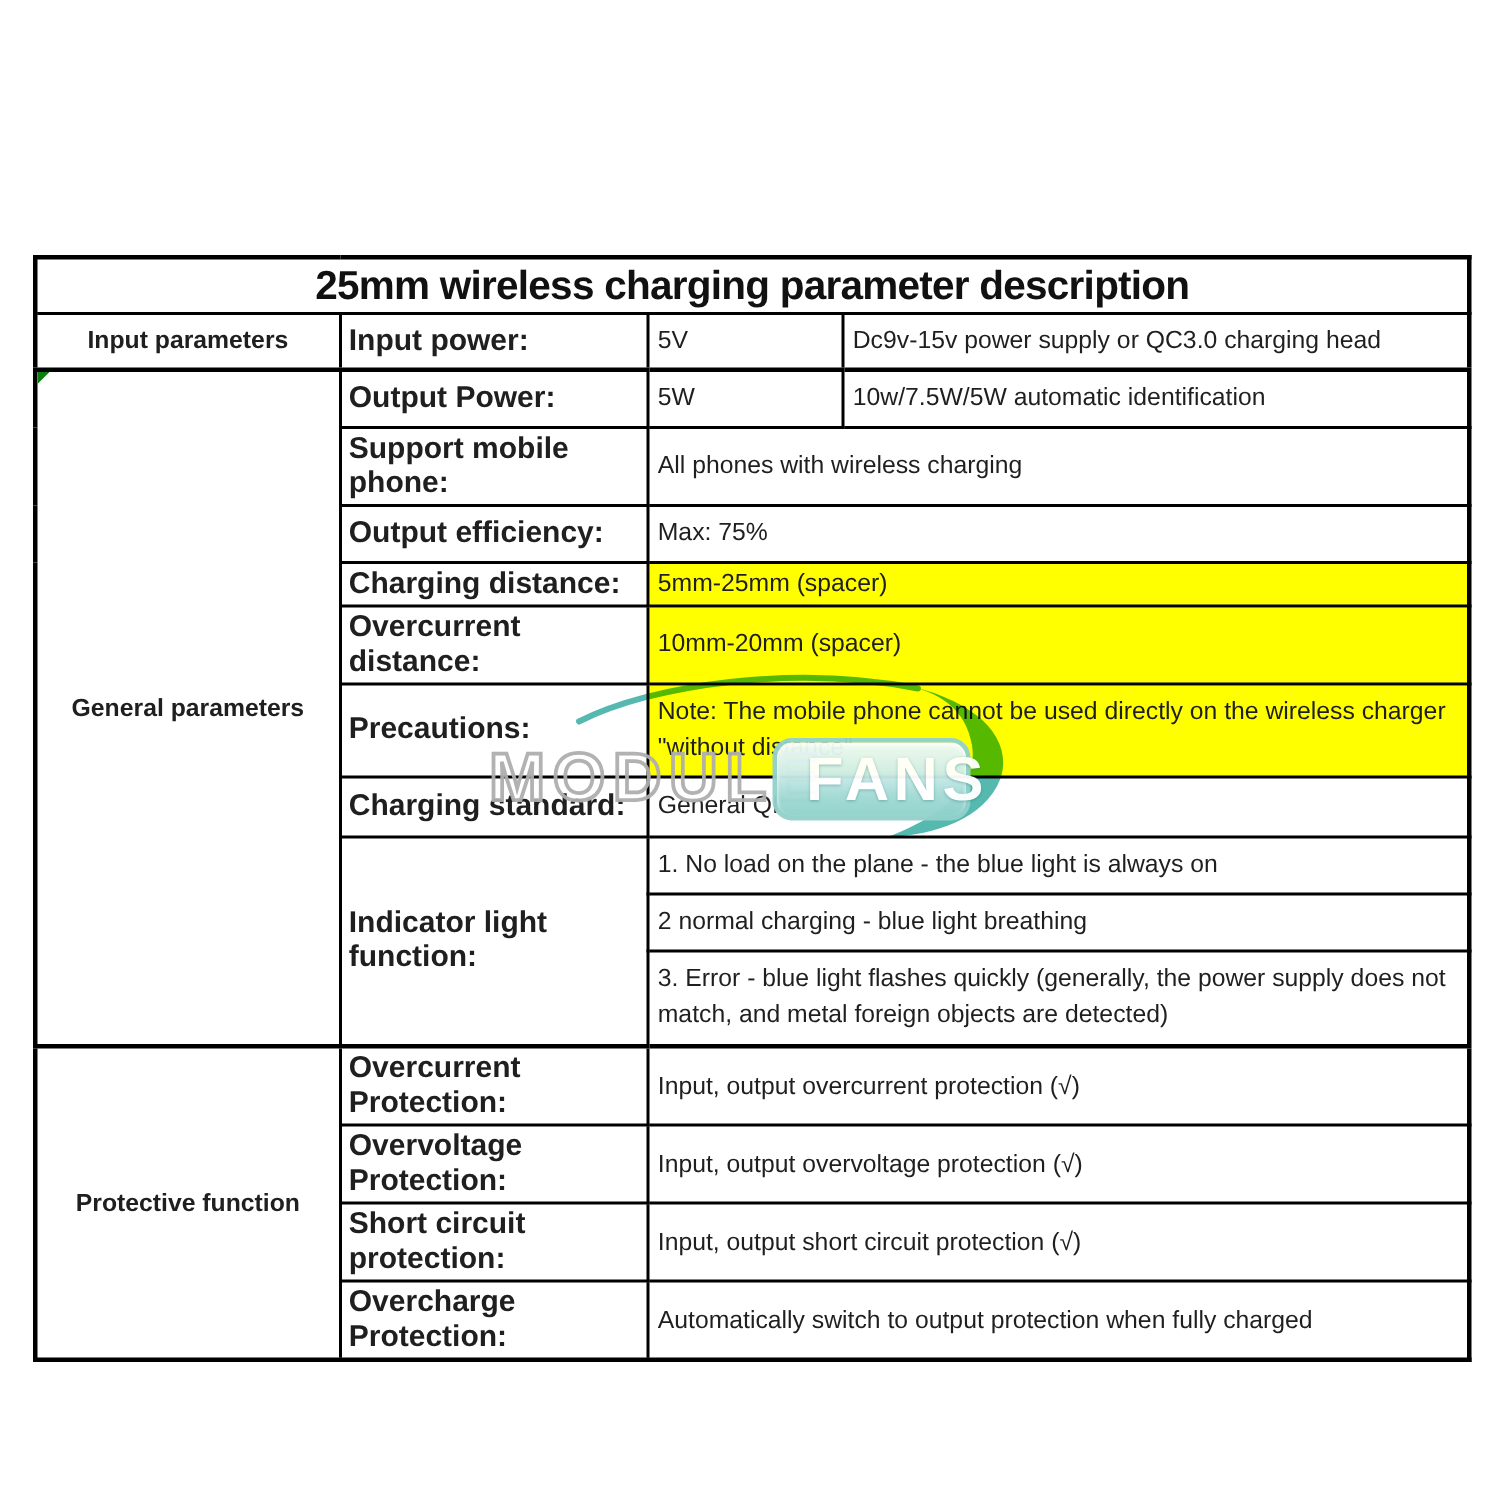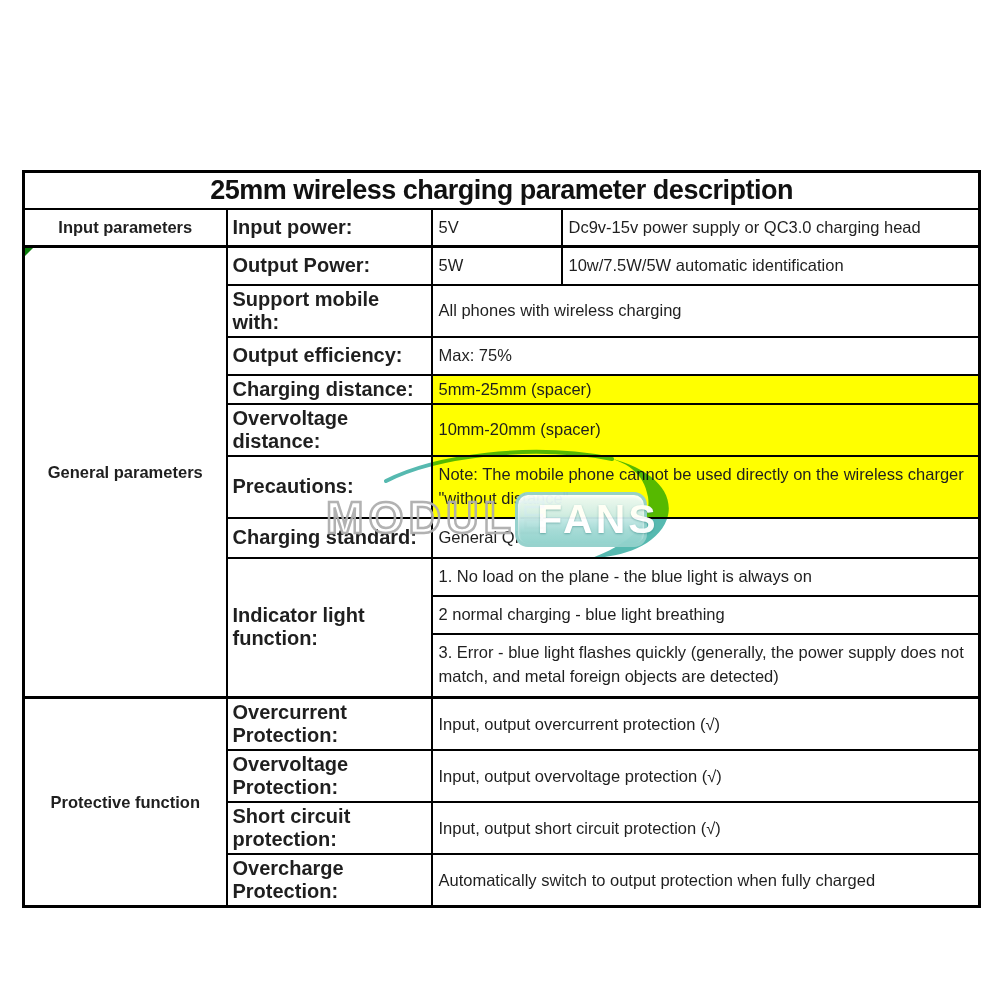--- a/index.html
+++ b/index.html
@@ -58,33 +58,33 @@
       <td class="val">Dc9v-15v power supply or QC3.0 charging head</td>
     </tr>
 
     <tr class="sec-top" style="height:38px">
       <td class="cat" rowspan="10">General parameters</td>
       <td class="lbl">Output Power:</td>
       <td class="val">5W</td>
       <td class="val">10w/7.5W/5W automatic identification</td>
     </tr>
     <tr style="height:38px">
-      <td class="lbl">Support mobile with:</td>
+      <td class="lbl">Support mobile phone:</td>
       <td class="val" colspan="2">All phones with wireless charging</td>
     </tr>
     <tr style="height:38px">
       <td class="lbl">Output efficiency:</td>
       <td class="val" colspan="2">Max: 75%</td>
     </tr>
     <tr style="height:22px">
       <td class="lbl">Charging distance:</td>
       <td class="val hl" colspan="2">5mm-25mm (spacer)</td>
     </tr>
     <tr style="height:38px">
-      <td class="lbl">Overvoltage distance:</td>
+      <td class="lbl">Overcurrent distance:</td>
       <td class="val hl" colspan="2">10mm-20mm (spacer)</td>
     </tr>
     <tr style="height:62px">
       <td class="lbl">Precautions:</td>
       <td class="val note hl" colspan="2">Note: The mobile phone cannot be used directly on the wireless charger "without distance"</td>
     </tr>
     <tr style="height:40px">
       <td class="lbl">Charging standard:</td>
       <td class="val" colspan="2">General QI</td>
     </tr>

